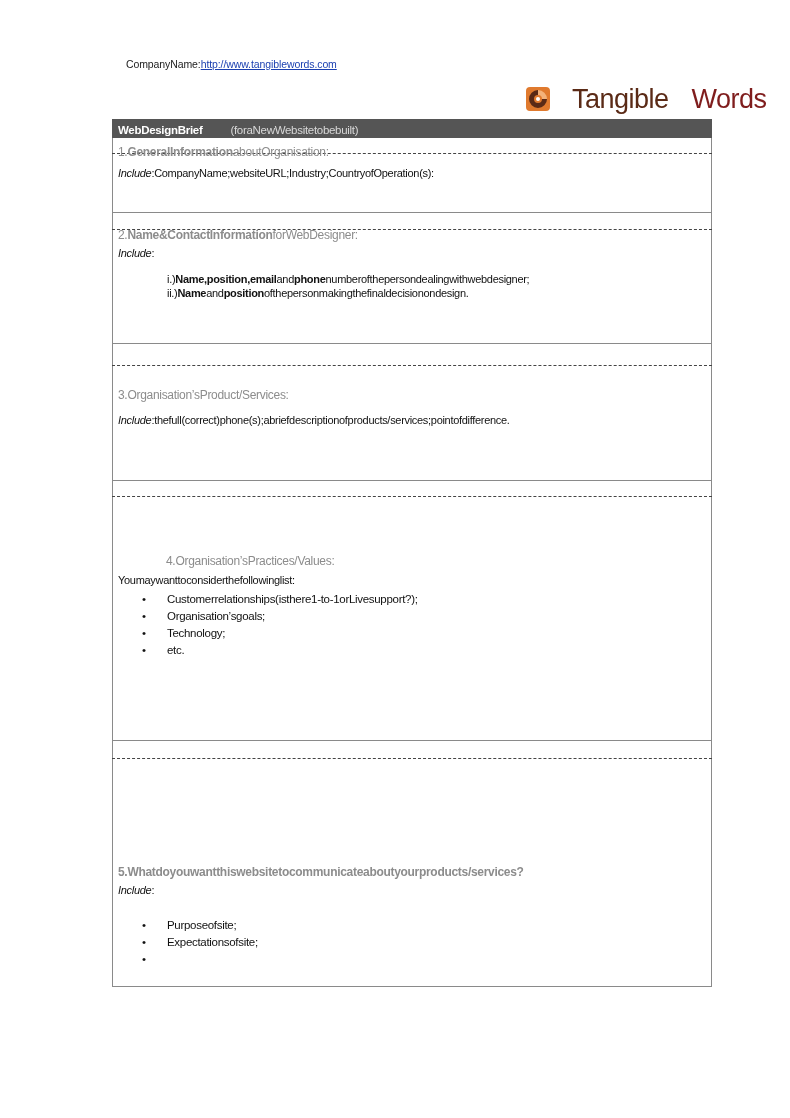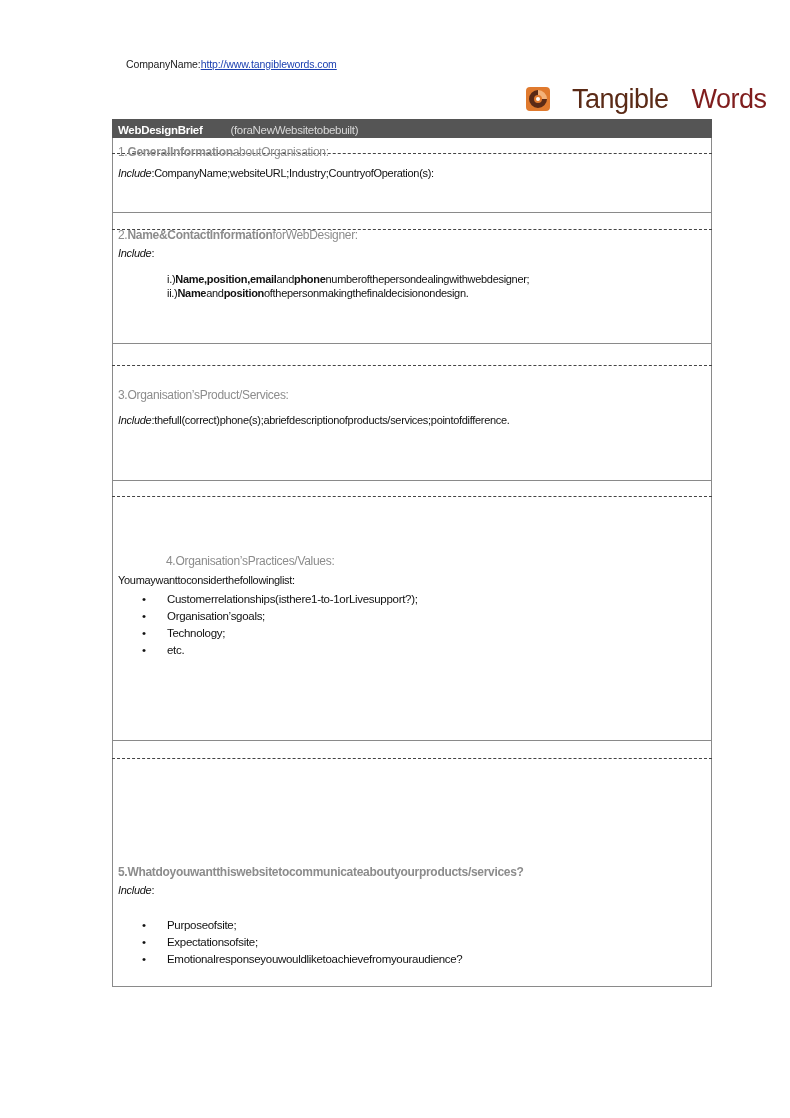--- a/index.html
+++ b/index.html
@@ -131,16 +131,15 @@
   <div class="bullet-row" style="height:17px;">
       <span class="bullet">•</span>
       <span>Purposeofsite;</span>
     </div>
   <div class="bullet-row" style="height:17px;">
       <span class="bullet">•</span>
       <span>Expectationsofsite;</span>
     </div>
   <div class="bullet-row" style="height:17px;">
       <span class="bullet">•</span>
-      <span>Emotionalresponseyouwouldliketoachievefromyouraudience?</span>
     </div>
 </div>
 <div class="abs" style="left:113px; top:972px; width:598px; height:14px;"></div>
 
 </body></html>

